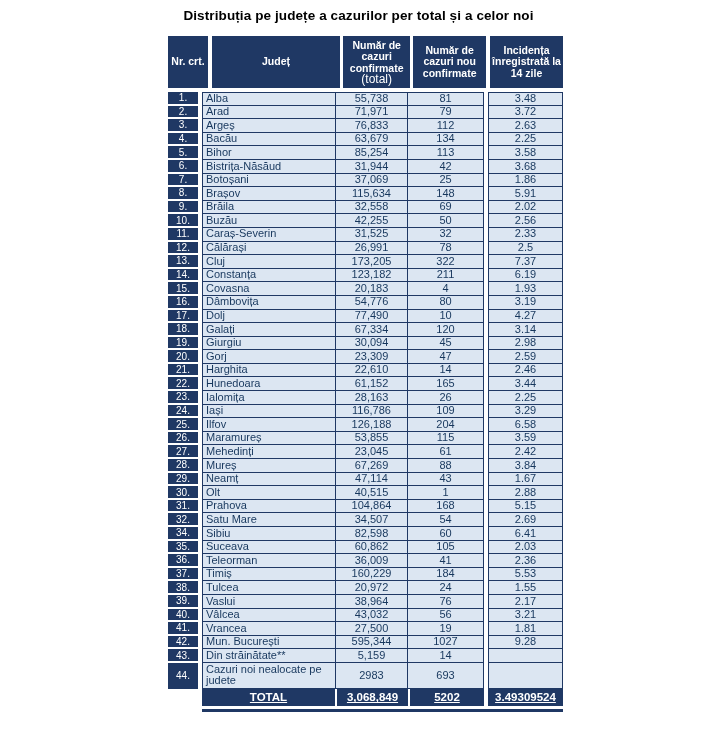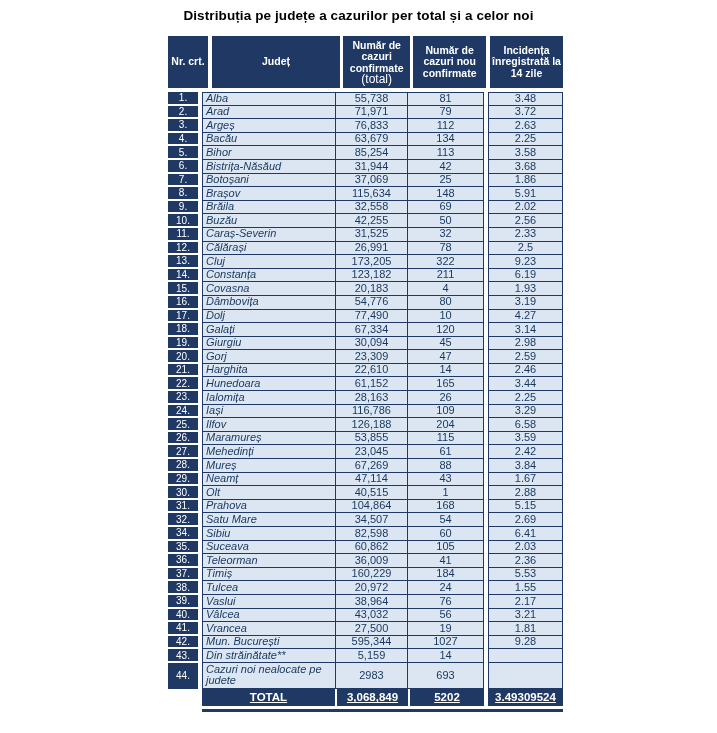--- a/index.html
+++ b/index.html
@@ -37,21 +37,21 @@
     display:flex;align-items:center;justify-content:center;
     border-bottom:2px solid #ffffff;box-sizing:border-box;
   }
   .row.tall .c-nr{border-bottom:none;}
   .g{width:4px;background:#ffffff;}
   .cell{
     background:#DCE6F2;color:#17375D;font-size:11px;line-height:11.5px;
     display:flex;align-items:center;box-sizing:border-box;
     border-bottom:1px solid #1F3864;overflow:hidden;
   }
-  .c-j{width:133px;border-left:1px solid #1F3864;padding-left:3px;font-style:italic;}
+  .c-j{width:133px;border-left:1px solid #1F3864;padding-left:3px;}
   .c-3{width:72px;border-left:1px solid #1F3864;justify-content:center;}
   .c-4{width:77px;border-left:1px solid #1F3864;border-right:1px solid #1F3864;justify-content:center;}
   .c-5{width:75px;border-left:1px solid #1F3864;border-right:1px solid #1F3864;justify-content:center;text-align:center;}
   .row.first .cell{border-top:1px solid #1F3864;}
   
   .trow{display:flex;height:17px;}
   .tsp{width:34px;background:#ffffff;}
   .tcell{
     background:#1F3864;color:#ffffff;font-weight:bold;font-size:11.5px;
     display:flex;align-items:center;justify-content:center;box-sizing:border-box;text-decoration:underline;
@@ -195,21 +195,21 @@
         <div class="g"></div>
         <div class="cell c-5">2.5</div>
       </div>
       <div class="row">
         <div class="c-nr">13.</div>
         <div class="g"></div>
         <div class="cell c-j">Cluj</div>
         <div class="cell c-3">173,205</div>
         <div class="cell c-4">322</div>
         <div class="g"></div>
-        <div class="cell c-5">9.23</div>
+        <div class="cell c-5">7.37</div>
       </div>
       <div class="row">
         <div class="c-nr">14.</div>
         <div class="g"></div>
         <div class="cell c-j">Constanța</div>
         <div class="cell c-3">123,182</div>
         <div class="cell c-4">211</div>
         <div class="g"></div>
         <div class="cell c-5">6.19</div>
       </div>

